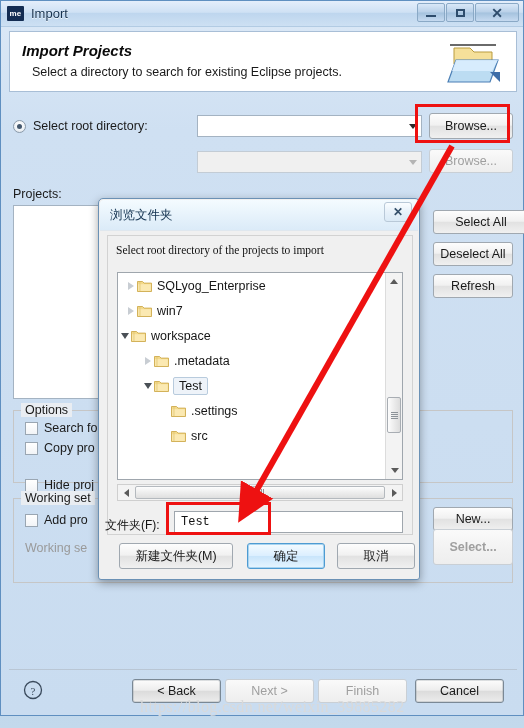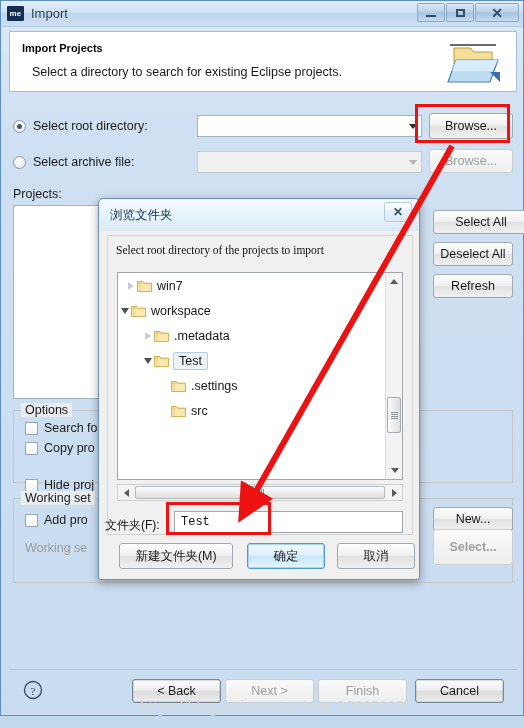--- a/index.html
+++ b/index.html
@@ -61,21 +61,21 @@
   .wbtn .close-glyph{font-size:14px;font-weight:bold;line-height:1;}
 
   
   .header{
     position:absolute;left:8px;top:30px;width:508px;height:61px;
     background:#ffffff;border:1px solid #a8bed6;box-sizing:border-box;
     overflow:hidden;
   }
   .header-title{
     position:absolute;left:12px;top:10px;
-    font-size:11px;font-weight:bold;color:#0a0a0a;
+    font-size:15px;font-weight:bold;color:#0a0a0a;font-style:italic;
   }
   .header-sub{
     position:absolute;left:22px;top:33px;
     font-size:12.5px;color:#1a1a1a;
   }
   .header-icon{position:absolute;right:12px;top:6px;width:58px;height:48px;}
 
   
   .body{position:absolute;left:8px;top:96px;width:508px;height:568px;}
 
@@ -302,24 +302,20 @@
         <span class="lbl">Select root directory:</span>
       </div>
       <div class="combo" style="left:188px;top:18px;width:225px;">
         <span class="cval"></span>
         <span class="arrow">
             <i class="tri-down"></i>
           </span>
       </div>
       <div class="btn" style="position:absolute;left:420px;top:16px;width:84px;height:26px;">Browse...</div>
 
-      <div class="row" style="left:4px;top:58px;">
-        <span class="radio"></span>
-        <span class="lbl">Select archive file:</span>
-      </div>
       <div class="combo disabled" style="left:188px;top:54px;width:225px;">
         <span class="cval"></span>
         <span class="arrow">
             <i class="tri-down dim"></i>
           </span>
       </div>
       <div class="btn disabled" style="position:absolute;left:420px;top:52px;width:84px;height:24px;">Browse...</div>
 
       <div class="projects-label">Projects:</div>
       <div class="projects-list"></div>
@@ -382,20 +378,31 @@
     <div class="fd-title">
       <div class="fd-title-text">浏览文件夹</div>
       <div class="fd-close">✕</div>
     </div>
 
     <div class="fd-inner">
       <div class="fd-instr">Select root directory of the projects to import</div>
 
       <div class="fd-tree">
         <div class="tree-rows" id="tree-rows">
+            <div class="trow" style="padding-left: 6px;">
+              <span class="twist">
+                <i class="tw-closed"></i>
+              </span>
+              <span class="ficon"><svg viewBox="0 0 15 13" width="15" height="13">
+                  <path d="M0.5 2.5 h5 l1.6 1.6 h7.4 v8.4 h-14 Z" fill="#f3d98b" stroke="#c9a33f" stroke-width="0.8"></path>
+                  <path d="M1.2 5.2 h12.6 v6.8 h-12.6 Z" fill="#fbe9b2"></path>
+                  <path d="M2.4 3.0 h1.1 v9.2 h-1.1 Z" fill="#e0c36c" opacity=".7"></path>
+                </svg></span>
+              <span class="tname">SQLyog_Enterprise</span>
+            </div>
             <div class="trow" style="padding-left: 6px;">
               <span class="twist">
                 <i class="tw-closed"></i>
               </span>
               <span class="ficon"><svg viewBox="0 0 15 13" width="15" height="13">
                   <path d="M0.5 2.5 h5 l1.6 1.6 h7.4 v8.4 h-14 Z" fill="#f3d98b" stroke="#c9a33f" stroke-width="0.8"></path>
                   <path d="M1.2 5.2 h12.6 v6.8 h-12.6 Z" fill="#fbe9b2"></path>
                   <path d="M2.4 3.0 h1.1 v9.2 h-1.1 Z" fill="#e0c36c" opacity=".7"></path>
                 </svg></span>
               <span class="tname">win7</span>

